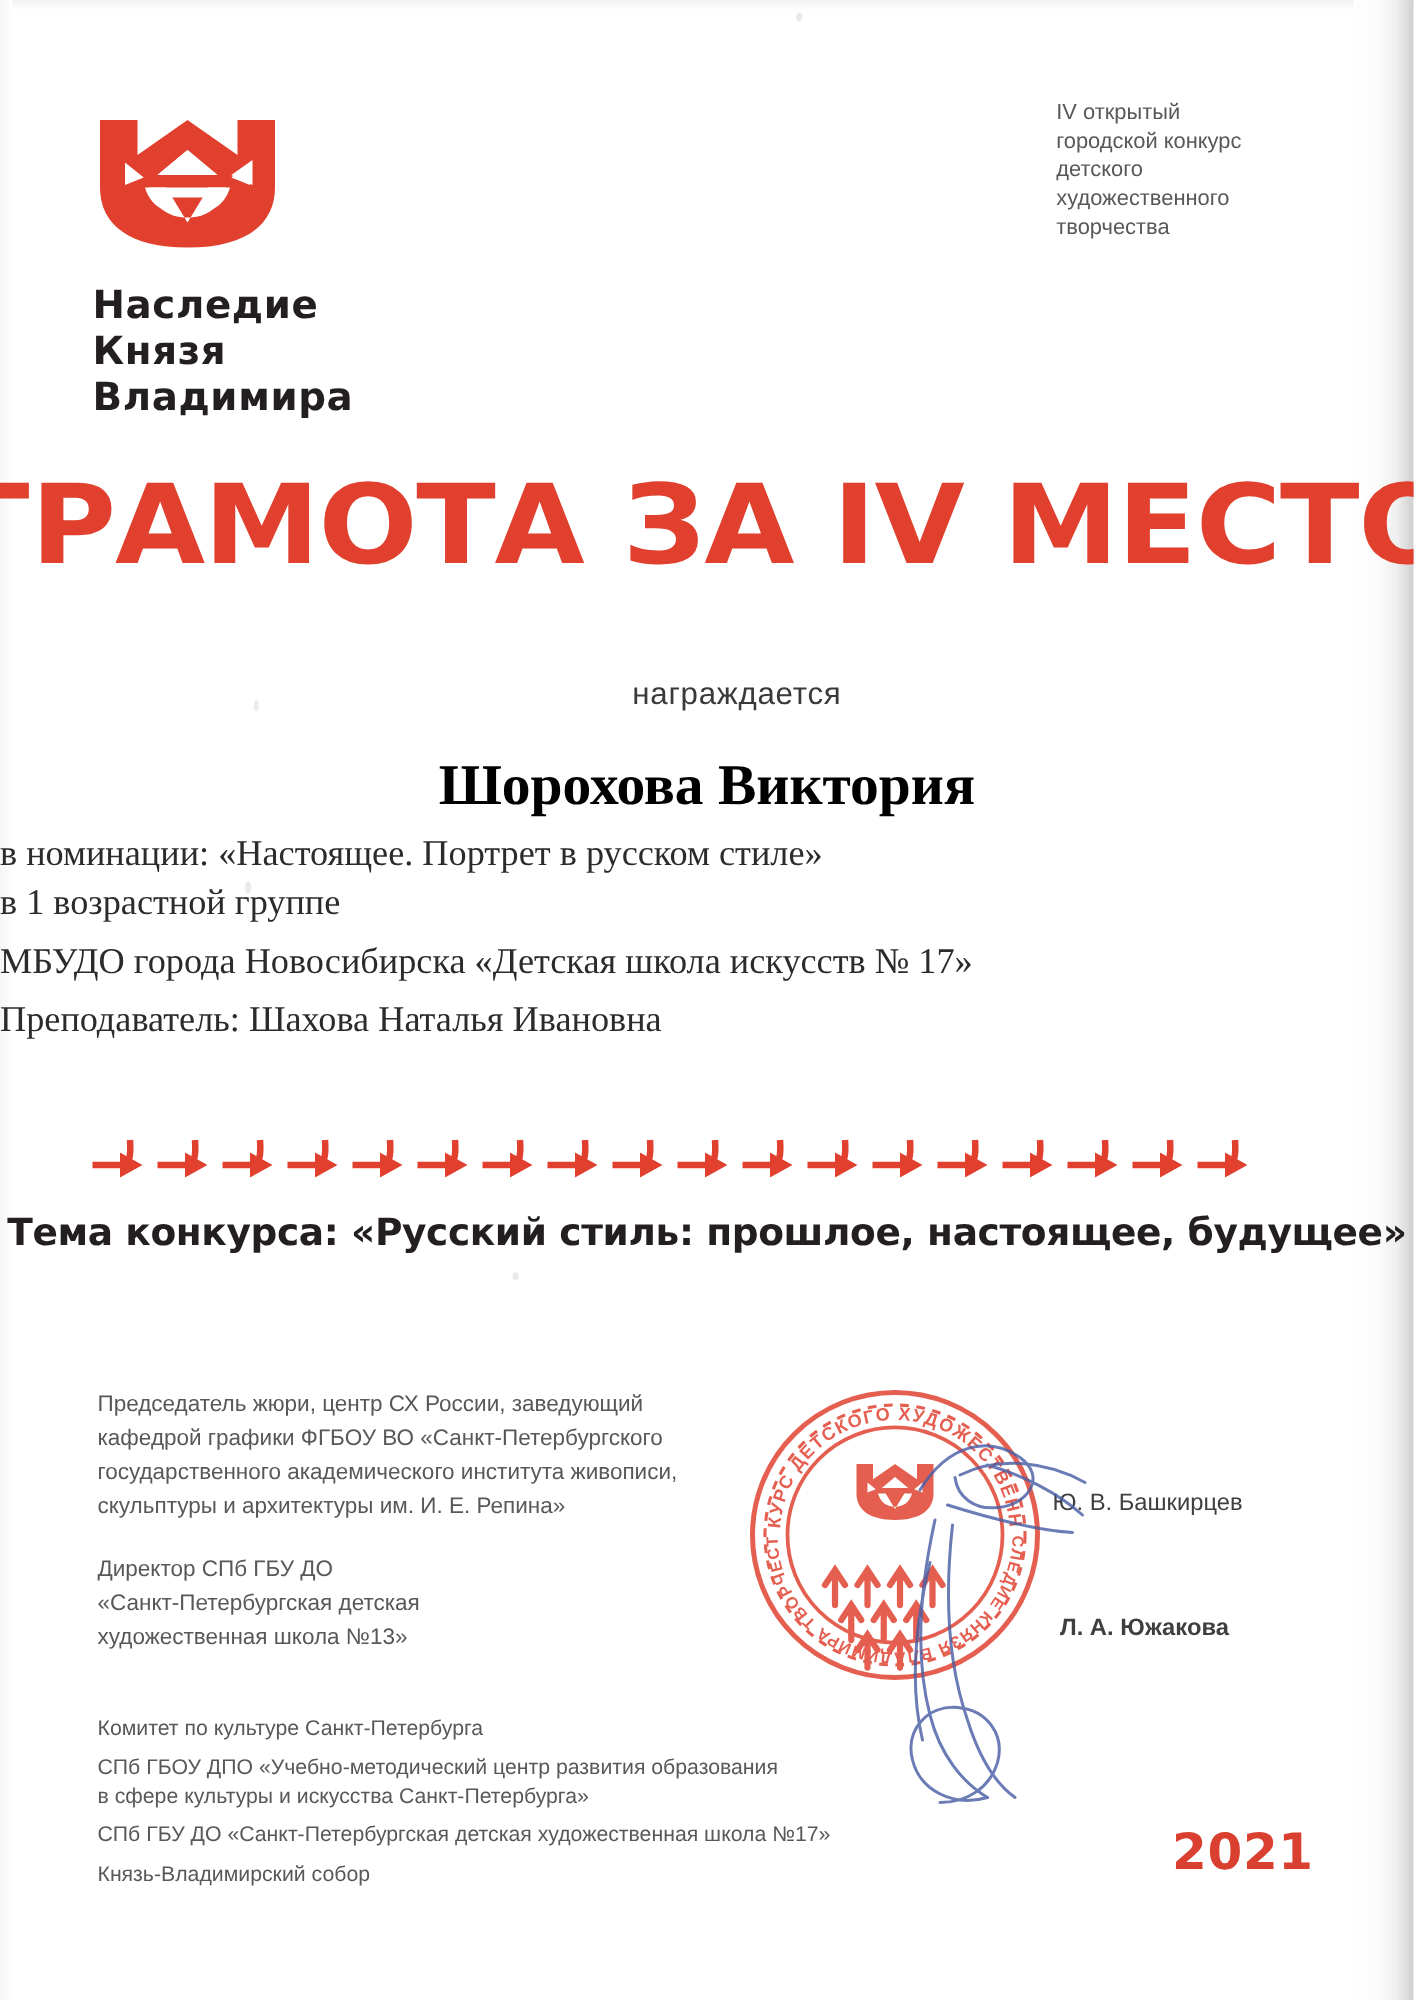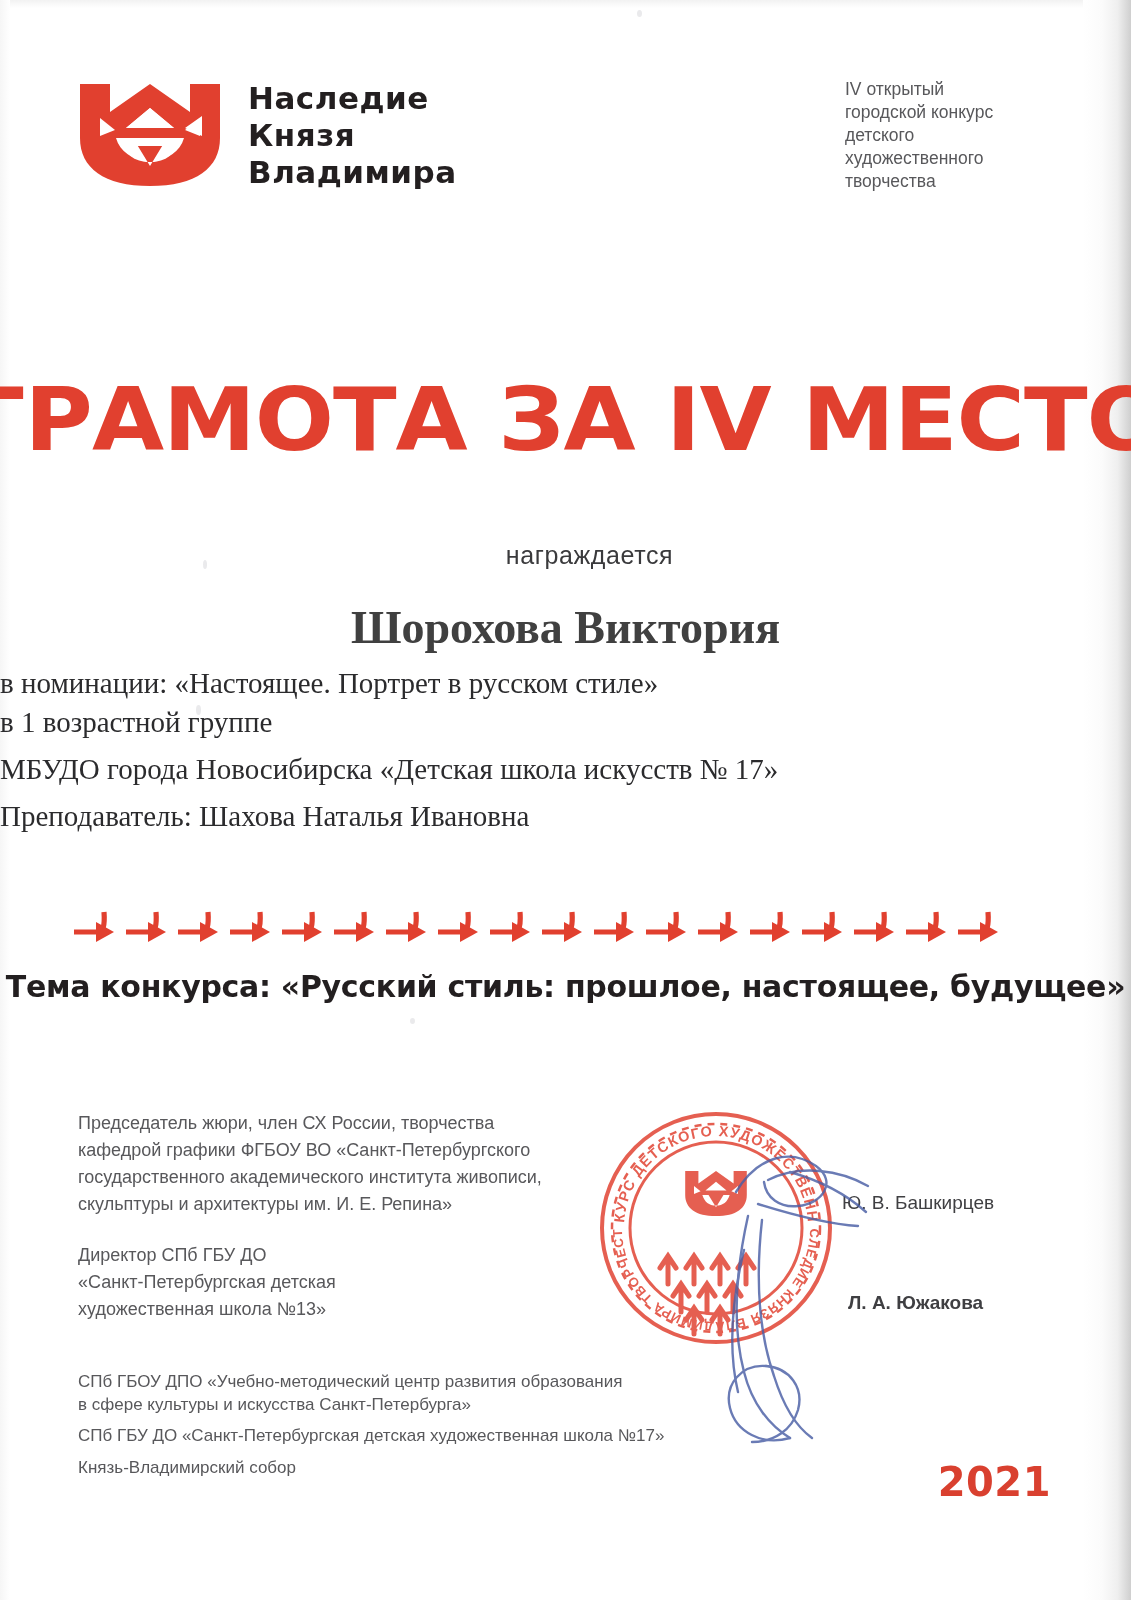--- a/index.html
+++ b/index.html
@@ -44,24 +44,25 @@
   .header {
     position: absolute;
     top: 78px;
     left: 0;
     width: 1131px;
     height: 150px;
   }
   .logo-block {
     position: absolute;
     left: 74px;
-    top: 0;
+    top: 12px;
     display: flex;
     align-items: flex-start;
     gap: 22px;
+    flex-direction: column;
   }
   .logo-mark {
     width: 152px;
     height: 112px;
     flex: none;
   }
   .logo-words {
     margin-top: 2px;
   }
   .logo-word {
@@ -121,21 +122,21 @@
   .recipient {
     position: absolute;
     top: 600px;
     left: 0;
     width: 1131px;
     text-align: center;
     font-family: "Liberation Serif", serif;
     font-weight: 700;
     font-size: 46px;
     line-height: 56px;
-    color: #404040;
+    color: #000000;
   }
   .detail-lines {
     position: absolute;
     top: 664px;
     left: 0;
     width: 1131px;
     text-align: left;
   }
   .detail-line {
     display: block;
@@ -395,21 +396,21 @@
       </svg>
       <svg class="arrow-svg" viewBox="0 0 44 42">
         <path d="M2 30 L26 30 C31 30 33 24 32 10" fill="none" stroke="#e1402f" stroke-width="5.2" stroke-linecap="butt"></path>
         <polygon points="24,20 42,30 24,40" fill="#e1402f"></polygon>
       </svg>
     </div>
 
   <div class="theme">Тема конкурса: «Русский стиль: прошлое, настоящее, будущее»</div>
 
   <div class="sig-block sig-block-1">
-    <span class="sig-line">Председатель жюри, член СХ России, творчества</span>
+    <span class="sig-line">Председатель жюри, центр СХ России, заведующий</span>
     <span class="sig-line">кафедрой графики ФГБОУ ВО «Санкт-Петербургского</span>
     <span class="sig-line">государственного академического института живописи,</span>
     <span class="sig-line">скульптуры и архитектуры им. И. Е. Репина»</span>
   </div>
   <div class="sig-name sig-name-1">Ю. В. Башкирцев</div>
 
   <div class="sig-block sig-block-2">
     <span class="sig-line">Директор СПб ГБУ ДО</span>
     <span class="sig-line">«Санкт-Петербургская детская</span>
     <span class="sig-line">художественная школа №13»</span>
@@ -466,20 +467,23 @@
       <path d="M108 96 C96 150 92 206 104 252 C112 284 130 306 150 318"></path>
       <path d="M122 100 C116 154 118 210 134 256 C144 288 158 308 172 318"></path>
       <path d="M150 318 C122 326 96 312 90 288 C84 264 102 244 126 246"></path>
       <path d="M126 246 C150 248 164 268 158 290 C152 310 134 322 112 322"></path>
       <path d="M104 130 C92 180 88 230 98 272"></path>
     </g>
   </svg>
 
   <div class="footer">
     <div class="footer-group">
+      <span class="footer-line">Комитет по культуре Санкт-Петербурга</span>
+    </div>
+    <div class="footer-group">
       <span class="footer-line tight">СПб ГБОУ ДПО «Учебно-методический центр развития образования</span>
       <span class="footer-line tight">в сфере культуры и искусства Санкт-Петербурга»</span>
     </div>
     <div class="footer-group">
       <span class="footer-line">СПб ГБУ ДО «Санкт-Петербургская детская художественная школа №17»</span>
     </div>
     <div class="footer-group">
       <span class="footer-line">Князь-Владимирский собор</span>
     </div>
   </div>

